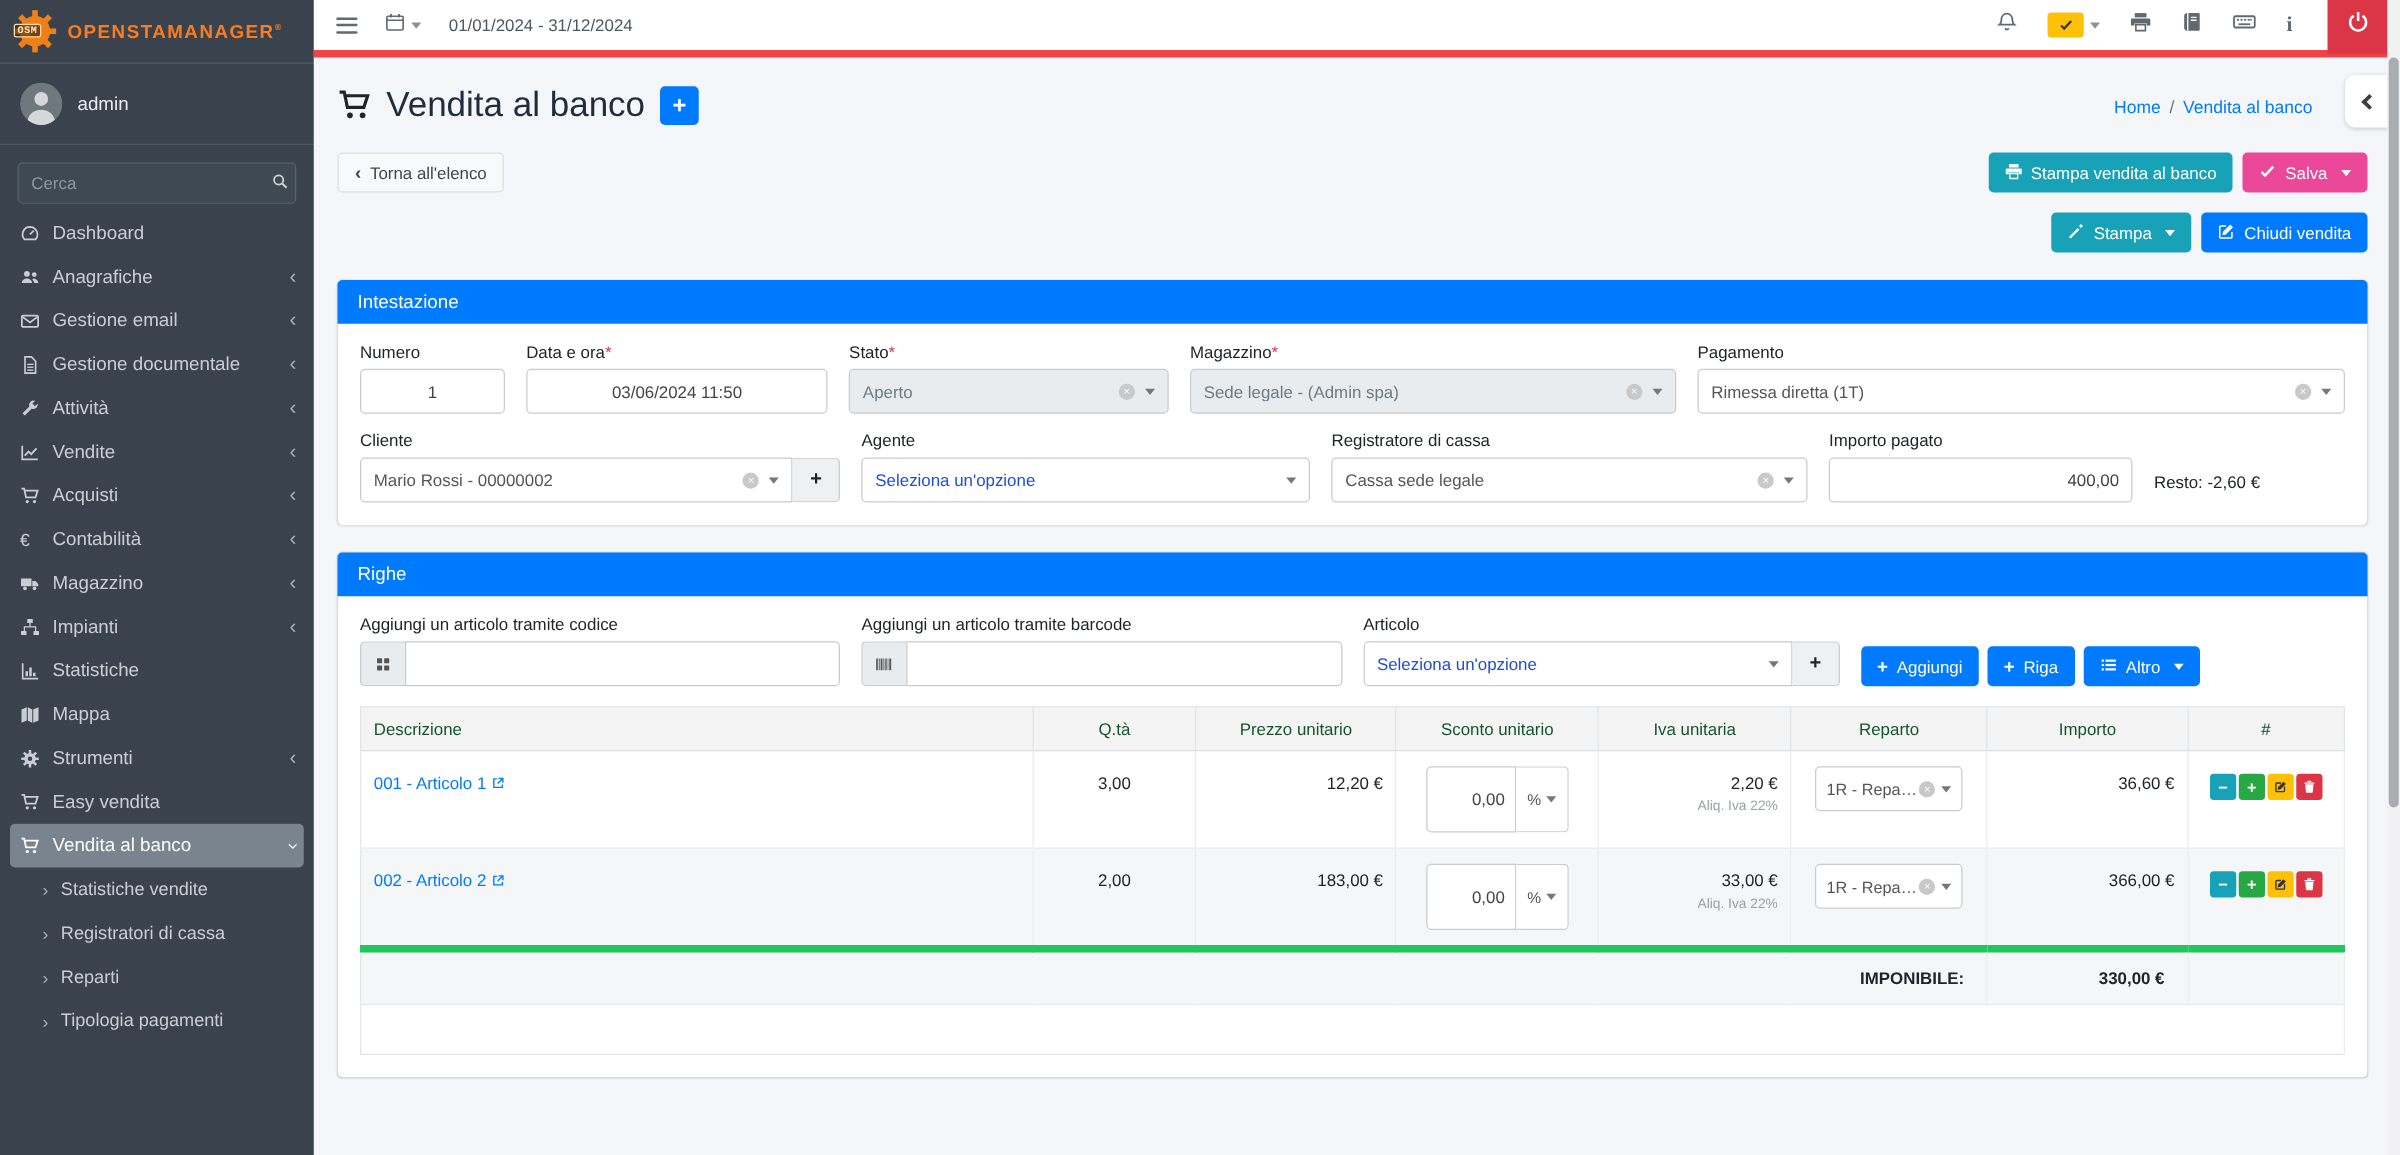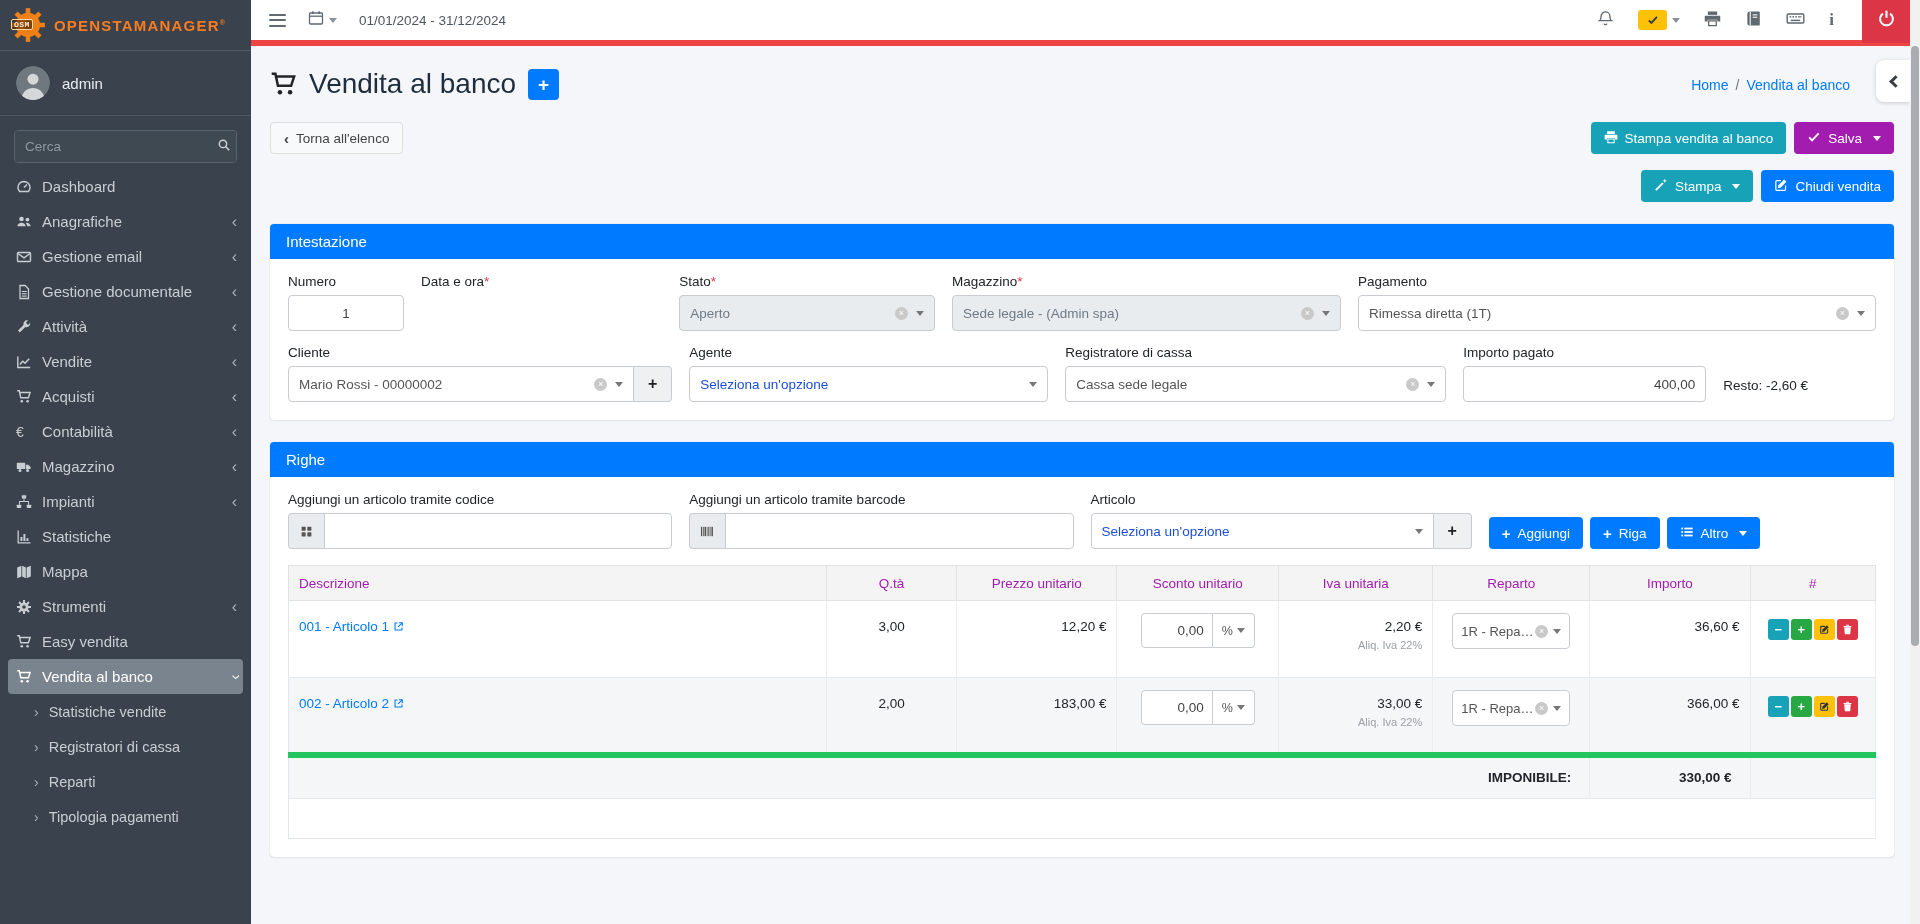--- a/index.html
+++ b/index.html
@@ -55,21 +55,21 @@
   h1.page-title { font-size:28px; font-weight:500; color:#1f2d3d; }
   .add-btn { width:31px; height:31px; background:#007bff; color:#fff; border:0; border-radius:4px; font-size:19px; font-weight:bold; line-height:1; cursor:pointer; }
   .breadcrumb { margin-top:9px; padding-right:44px; font-size:14px; }
   .breadcrumb a { color:#007bff; text-decoration:none; cursor:pointer; }
   .crumb-sep { color:#6c757d; margin:0 7px; }
 
   .btn { display:inline-flex; align-items:center; gap:7px; border:0; border-radius:4px; font-size:13.5px; padding:0 13px; height:32px; cursor:pointer; font-family:inherit; white-space:nowrap; }
   .btn svg { width:14px; height:14px; }
   .btn-default { background:#f8f9fa; border:1px solid #ddd; color:#444; }
   .btn-info { background:#17a2b8; color:#fff; }
-  .btn-success { background:#a21caf; color:#fff;justify-content:center; }
+  .btn-success { background:#ec4899; color:#fff;justify-content:center; }
   .btn-primary { background:#007bff; color:#fff; }
   .btn .caret { border-top-color:#fff; margin-left:4px; }
   .back-chev { font-size:15px; font-weight:bold; }
 
   .toolbar1 { display:flex; margin-top:22px; }
   .toolbar1 .right { margin-left:auto; display:flex; gap:8px; }
   .toolbar2 { display:flex; justify-content:flex-end; gap:8px; margin-top:16px; margin-bottom:22px; }
 
   
   .card { background:#fff; border-radius:4px; box-shadow:0 0 1px rgba(0,0,0,.25), 0 1px 2px rgba(0,0,0,.06); margin-bottom:22px; }
@@ -99,30 +99,30 @@
   .igroup .inp { border-radius:0 4px 4px 0; }
   textarea.note { width:100%; height:52px; border:1px solid #c8ccd0; border-radius:4px; resize:none; font-family:inherit; font-size:13.5px; padding:8px 10px; outline:none; }
   .note-block { margin-top:14px; }
 
   .f-barcode { flex:0 0 24.2%; } .f-codice { flex:0 0 24.2%; } .f-articolo { flex:0 0 24%; }
   .f-rbtns { flex:1; display:flex; align-items:flex-end; gap:7px; }
   .btn .plus-g { font-size:15px; font-weight:bold; }
 
   
   table.rows { width:100%; border-collapse:collapse; margin-top:16px; border:1px solid #e3e6e8; }
-  table.rows th { background:#f4f4f4; font-size:13.5px; font-weight:500; color:#a21caf; height:35px; border:1px solid #e0e3e6; text-align:center; padding:0 10px; }
+  table.rows th { background:#f4f4f4; font-size:13.5px; font-weight:500; color:#14532d; height:35px; border:1px solid #e0e3e6; text-align:center; padding:0 10px; }
   table.rows th.al { text-align:left; }
   table.rows td { border-right:1px solid #ececec; border-top:1px solid #e6e9eb; font-size:13.5px; padding:12px 10px; height:77px; vertical-align:top; }
   table.rows td.vmid { vertical-align:top; padding-top:18px; }
   tr.striped td { background:#f5f6f7; }
   td.c { text-align:center; } td.r { text-align:right; padding-right:18px; }
   a.art-link { color:#007bff; text-decoration:none; font-size:13.5px; display:inline-flex; align-items:center; gap:4px; cursor:pointer; }
   a.art-link svg { width:11px; height:11px; }
   .iva-note { display:block; font-size:11px; color:#9aa0a6; margin-top:5px; }
-  .sconto-group { display:inline-flex; height:35px; }
+  .sconto-group { display:inline-flex; height:53px; }
   .sconto-group input { width:72px; border:1px solid #c8ccd0; border-radius:4px 0 0 4px; text-align:right; padding:0 8px; font-size:13.5px; color:#444; outline:none; font-family:inherit; }
   .sconto-addon { width:42px; border:1px solid #c8ccd0; border-left:0; border-radius:0 4px 4px 0; background:#fff; display:flex; align-items:center; justify-content:center; gap:4px; font-size:12.5px; color:#555; cursor:pointer; }
   .rep-sel { width:118px; margin:0 auto; height:36px; padding:0 8px; font-size:13px; }
   .rep-sel .s2-clear { margin-right:5px; }
   .act-group { display:inline-flex; gap:2px; }
   .abtn { width:21px; height:21px; border:0; border-radius:3px; color:#fff; font-size:13px; font-weight:bold; line-height:1; display:inline-flex; align-items:center; justify-content:center; cursor:pointer; }
   .abtn svg { width:11px; height:11px; }
   .abtn.minus { background:#17a2b8; } .abtn.plus { background:#28a745; }
   .abtn.edit { background:#ffc107; color:#333; } .abtn.del { background:#dc3545; }
   tr.tfoot td { background:#f5f6f7; border-top:6px solid #22c55e; font-weight:bold; height:44px; vertical-align:middle; padding:0 18px 0 10px; }
@@ -495,20 +495,21 @@
     <section class="card">
       <div class="card-header">Intestazione</div>
       <div class="card-body">
         <div class="frow">
           <div class="field f-numero">
             <label>Numero</label>
             <input class="inp ta-c" value="1" style="">
           </div>
           <div class="field f-data">
             <label><span>Data e ora</span><span class="req">*</span></label>
+            <input class="inp ta-c" value="03/06/2024 11:50" style="">
           </div>
           <div class="field f-stato">
             <label><span>Stato</span><span class="req">*</span></label>
             <div class="s2 disabled">
               <span class="val">Aperto</span>
               <span class="s2-clear">×</span>
               <span class="s2-caret"></span>
             </div>
           </div>
           <div class="field f-magazzino">

